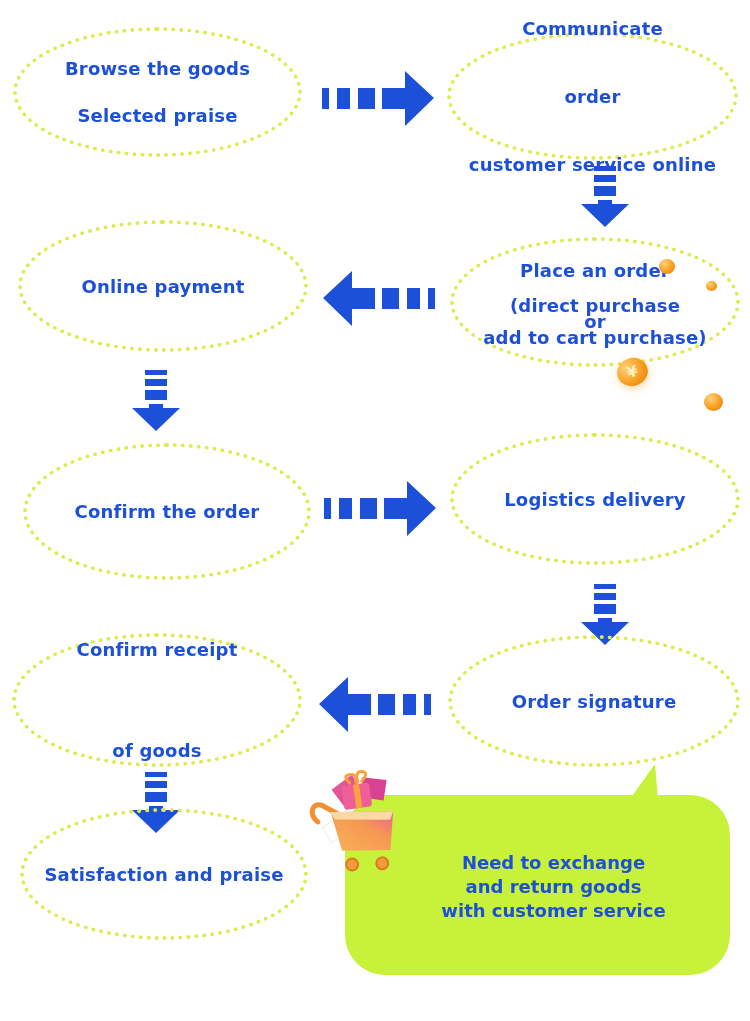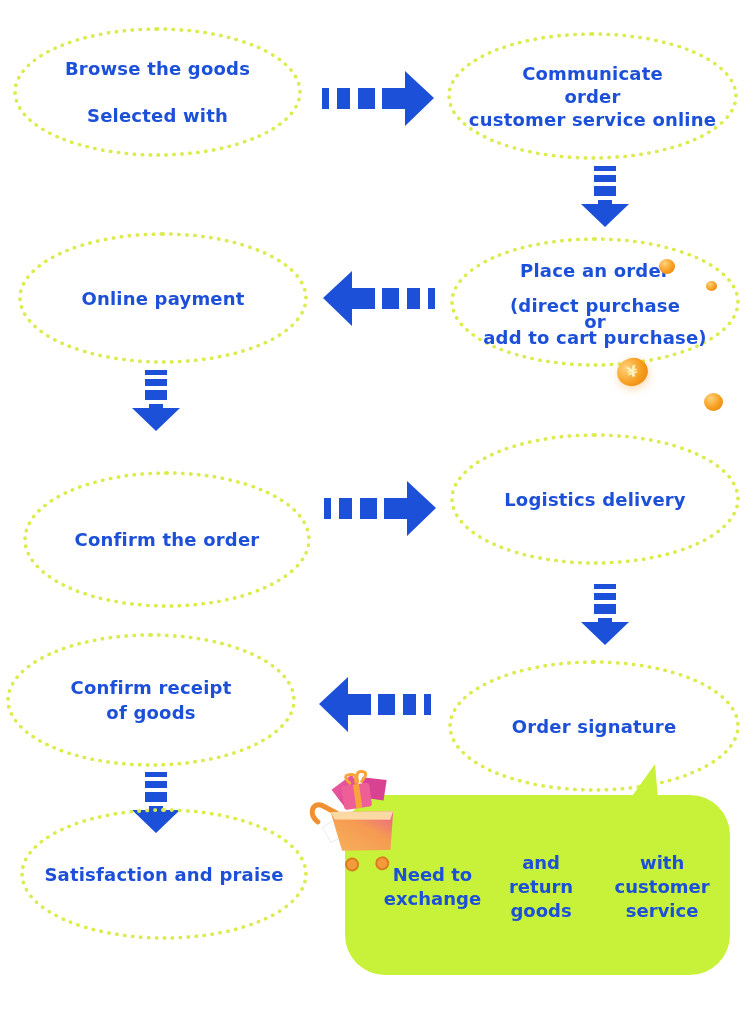--- a/index.html
+++ b/index.html
@@ -8,47 +8,47 @@
     font-family:"DejaVu Sans","Liberation Sans",sans-serif;overflow:hidden;
   }
   .node{
     position:absolute;border:4px dotted var(--dots,#dcec4f);border-radius:50%;
     display:flex;flex-direction:column;justify-content:center;align-items:center;
     text-align:center;color:var(--blue,#1d50d8);font-weight:700;font-size:18px;
     line-height:23px;letter-spacing:.2px;box-sizing:border-box;
   }
   .n-browse{left:13px;top:27px;width:289px;height:130px;}
   .n-browse .line{margin:12px 12px;}
-  .n-communicate{left:447px;top:32px;width:291px;height:128px;}
-  .n-payment{left:18px;top:232px;width:290px;height:132px;}
+  .n-communicate{left:447px;top:32px;width:291px;height:128px;gap:45px;}
+  .n-payment{left:18px;top:220px;width:290px;height:132px;}
   .n-place{left:450px;top:237px;width:290px;height:130px;}
   .n-place .top{margin-bottom:16px;}
   .n-place .tight{line-height:16px;}
-  .n-confirm-order{left:23px;top:471px;width:288px;height:137px;}
+  .n-confirm-order{left:23px;top:443px;width:288px;height:137px;}
   .n-logistics{left:450px;top:433px;width:290px;height:132px;}
-  .n-receipt{left:6px;top:633px;width:290px;height:134px;line-height:25px;}
-  .n-signature{left:448px;top:660px;width:292px;height:132px;}
+  .n-receipt{left:12px;top:633px;width:290px;height:134px;line-height:25px;justify-content:space-between;}
+  .n-signature{left:448px;top:635px;width:292px;height:132px;}
   .n-satisfaction{left:20px;top:808px;width:288px;height:132px;}
 
   .arrow{position:absolute;color:var(--blue,#1d50d8);}
   .arrow *{fill:currentColor;}
   .mirror{transform:scaleX(-1);}
   .a-r1{left:322px;top:68px;}
   .a-l1{left:323px;top:268px;}
   .a-r2{left:324px;top:478px;}
   .a-l2{left:319px;top:674px;}
   .a-d1{left:577px;top:166px;}
   .a-d2{left:128px;top:370px;}
   .a-d3{left:577px;top:584px;}
   .a-d4{left:128px;top:772px;}
 
   .bubble{
     position:absolute;left:345px;top:795px;width:385px;height:180px;
     background:var(--bubble,#c8f23a);border-radius:40px;
-    display:flex;flex-direction:row;justify-content:center;align-items:center;
+    display:flex;flex-direction:column;justify-content:center;align-items:center;
     text-align:center;color:var(--blue,#1d50d8);font-weight:700;font-size:18px;
     line-height:24px;padding-top:4px;box-sizing:border-box;padding-left:32px;
   }
   .tail{position:absolute;left:622px;top:758px;color:var(--bubble,#c8f23a);}
   .tail *{fill:currentColor;}
 
   .coin{
     position:absolute;border-radius:50%;
     background:radial-gradient(circle at 35% 30%, var(--coin_hi,#ffd27a) 0%, var(--coin,#f79d1e) 55%, #e07f0e 100%);
     display:flex;align-items:center;justify-content:center;
@@ -61,21 +61,21 @@
 
   .cart{position:absolute;left:308px;top:766px;}
 </style>
 </head>
 <body>
 
 <div class="canvas">
 
   <div class="node n-browse">
     <span class="line">Browse the goods</span>
-    <span class="line">Selected with</span>
+    <span class="line">Selected praise</span>
   </div>
 
   <svg class="arrow a-r1" width="112" height="60" viewBox="0 0 112 60">
     <rect x="0" y="20" width="7" height="21"></rect>
       <rect x="15" y="20" width="13" height="21"></rect>
     <rect x="36" y="20" width="17" height="21"></rect>
     <polygon points="60,20 83,20 83,3 112,30 83,58 83,41 60,41"></polygon>
   </svg>
 
   <div class="node n-communicate">

